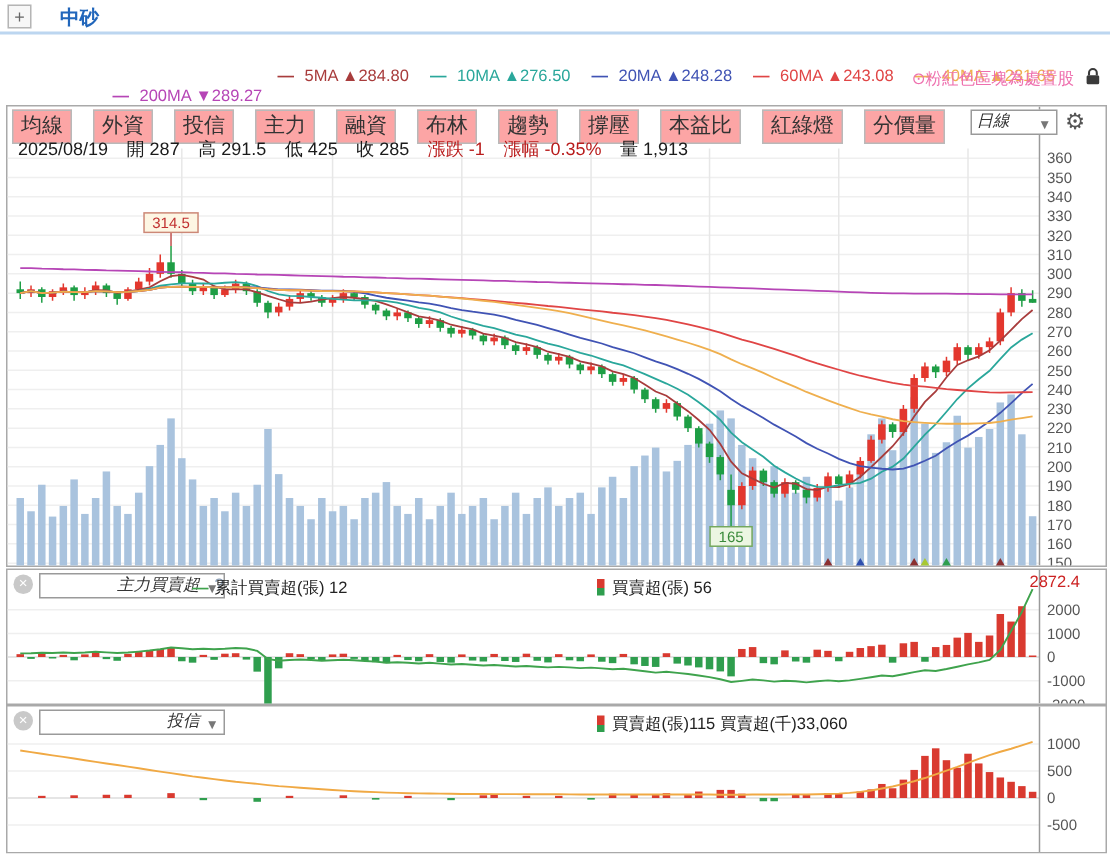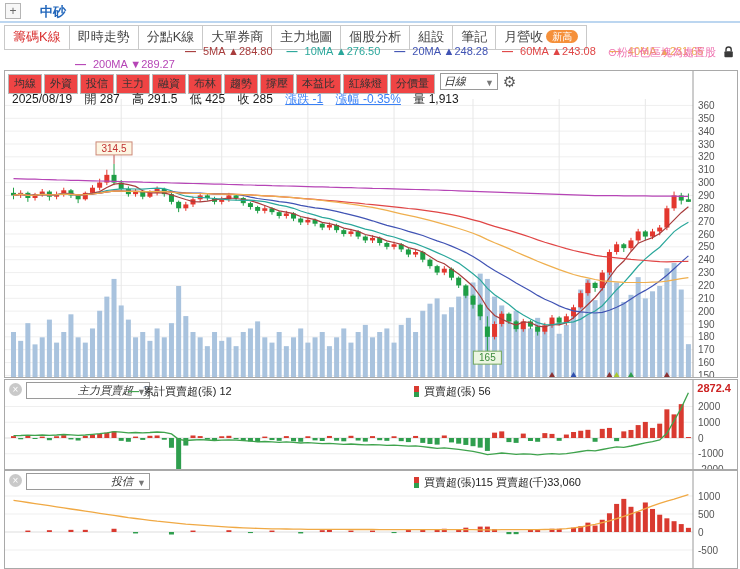--- a/index.html
+++ b/index.html
@@ -32,57 +32,56 @@
 
   
   .panel { position:absolute; left:4px; width:734px; border:1px solid #a9a9a9; background:#fff; }
   .panel svg { position:absolute; top:0; left:0; }
   .pmain { top:70px; height:308px; }
   .p2 { top:379px; height:91px; }
   .p3 { top:470px; height:99px; }
 
   
   .mtoolbar { position:absolute; top:2px; left:3px; height:18px; white-space:nowrap; z-index:5; }
-  .tbtn { display:inline-block; border:1px solid #b9b9b9; background:#ef4444; color:#333; font-size:11px;
-          padding:1px 5px 2px; margin-right:2px; cursor:pointer; }
+  .tbtn { display:inline-block; border:1px solid #b9b9b9; background:#fca5a5; color:#333; font-size:14px;
+          padding:1px 5px 2px; margin-right:14px; cursor:pointer; }
   .pselect { display:inline-block; border:1px solid #9a9a9a; background:#fff; font-size:11px; color:#333;
              height:17px; line-height:15px; padding:0 3px; cursor:pointer; vertical-align:top;font-style:italic; }
   .periodsel { width:58px; margin-left:3px; }
   .pselect .caret { float:right; color:#777; font-size:9px; margin-top:2px; margin-left:4px; }
   .gear { display:inline-block; font-size:15px; color:#555; margin-left:5px; vertical-align:top; line-height:17px; cursor:pointer; }
 
   
   .inforow { position:absolute; top:20px; left:7px; font-size:12px; color:#1b1b1b; white-space:nowrap; z-index:5; }
   .inforow span { margin-right:9px; }
-  .inforow .dn { color:#3b82f6;text-decoration:underline; }
+  .inforow .dn { color:#b91c1c; }
 
   
   .pheader { position:absolute; top:1px; left:0; right:0; height:17px; font-size:11px; z-index:5; }
   .closeicon { position:absolute; left:4px; top:2px; width:13px; height:13px; border-radius:50%; background:#c9c9c9;
                color:#fff; font-size:10px; line-height:13px; text-align:center; cursor:pointer; }
   .subsel { position:absolute; left:21px; top:1px; width:124px;text-align:right; }
   .helpq { position:absolute; left:138px; top:3px; color:#8fa0b5; cursor:pointer; }
   .lineleg { position:absolute; top:3px; white-space:nowrap; color:#222; }
   .lineleg .dash { font-weight:bold; margin-right:4px; }
-  .barleg { position:absolute; left:393px; top:3px; white-space:nowrap; color:#222;margin-left:16px; }
+  .barleg { position:absolute; left:393px; top:3px; white-space:nowrap; color:#222; }
   .barglyph { display:inline-block; width:5px; height:11px; margin-right:5px; vertical-align:-2px;
               background:linear-gradient(#d93a30 0 55%, #2f9e4e 55% 100%); }
-  .topval { position:absolute; right:6px; top:2px; color:#cc2222; font-weight:bold; font-size:11px; z-index:6; }
+  .topval { position:absolute; right:17px; top:2px; color:#cc2222; font-weight:normal; font-size:11px; z-index:6; }
 </style>
 </head>
 <body>
 
 <div class="page">
 
   <div class="titlebar">
     <span class="plusbox">+</span>
     <span class="stockname">中砂</span>
   </div>
 
-  <div class="tabrow" id="tabrow"><span class="tab active">籌碼K線</span><span class="tab">即時走勢</span><span class="tab">分點K線</span><span class="tab">大單券商</span><span class="tab">主力地圖</span><span class="tab">個股分析</span><span class="tab">組設</span><span class="tab">筆記</span><span class="tab">月營收<span class="badge">新高</span></span></div>
 
   <div class="legendrow legend1" id="legend1"><span class="leg" style="color: rgb(168, 60, 60);"><span class="dash">—</span><span>5MA ▲284.80</span></span><span class="leg" style="color: rgb(42, 167, 155);"><span class="dash">—</span><span>10MA ▲276.50</span></span><span class="leg" style="color: rgb(64, 83, 180);"><span class="dash">—</span><span>20MA ▲248.28</span></span><span class="leg" style="color: rgb(224, 69, 69);"><span class="dash">—</span><span>60MA ▲243.08</span></span><span class="leg" style="color: rgb(239, 175, 78);"><span class="dash">—</span><span>40MA ▲231.65</span></span></div>
   <div class="legendrow legend2" id="legend2"><span class="leg" style="color: rgb(182, 69, 182);"><span class="dash">—</span><span>200MA ▼289.27</span></span></div>
   <div class="pinknote">
     <span>⊙</span><span>粉紅色區塊為處置股</span>
   </div>
   <div class="lockicon">
     <svg width="11" height="12" viewBox="0 0 11 12">
       <path d="M3 5.2 V3.6 a2.6 2.6 0 0 1 5.2 0 V5.2" fill="none" stroke="#3a3a3a" stroke-width="1.4"></path>
       <rect x="1.4" y="5.2" width="8.4" height="6" rx="1" fill="#3a3a3a"></rect>

